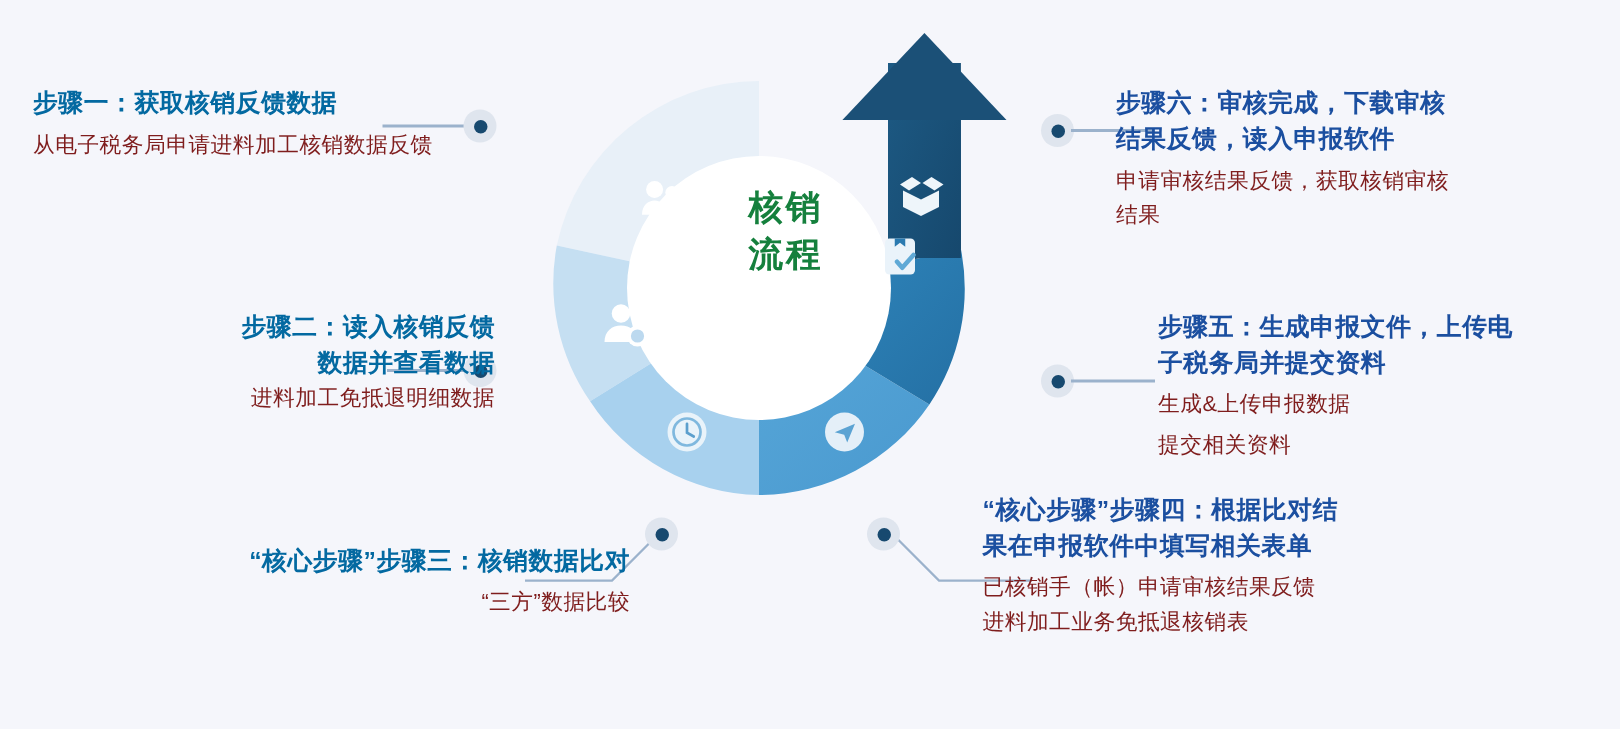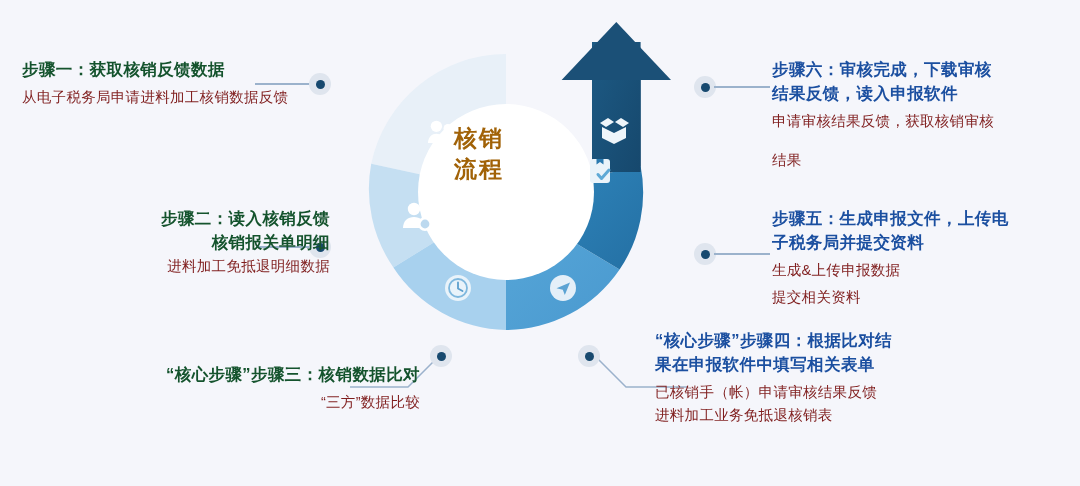--- a/index.html
+++ b/index.html
@@ -11,47 +11,47 @@
     overflow:hidden;position:relative;
   }
   #stage{position:absolute;left:0;top:0;width:1080px;height:486px;}
 
   
   #wheel{position:absolute;left:368px;top:22px;width:320px;height:330px;}
   #wheel svg{display:block;}
 
   .center-label{
     position:absolute;left:454px;top:123px;width:140px;
-    color:#a16207;
+    text-align:center;color:#15803d;
     font-size:23px;font-weight:bold;line-height:1.35;
     letter-spacing:2px;
   }
   .center-label div{white-space:nowrap;}
 
   
   .step{position:absolute;}
   .step .title{
-    color:#14532d;font-weight:bold;font-size:16.5px;
+    color:#0369a1;font-weight:bold;font-size:16.5px;
     line-height:1.45;letter-spacing:.4px;white-space:nowrap;
   }
   .step .sub{
     color:#7f1d1d;font-size:14.5px;line-height:1.6;
     letter-spacing:.3px;white-space:nowrap;margin-top:4px;
   }
   .step.right .title{color:#1b4fa0;}
   .align-left{text-align:left;}
   .align-right{text-align:right;}
 
   
   #step1{left:22px;top:58px;width:330px;}
   #step2{left:10px;top:207px;width:320px;}
   #step3{left:30px;top:363px;width:390px;}
   #step4{left:655px;top:329px;width:340px;}
   #step5{left:772px;top:207px;width:300px;}
-  #step6{left:772px;top:58px;width:300px;}
+  #step6{left:744px;top:58px;width:300px;}
 
   
   .conn{position:absolute;}
   .dot{
     position:absolute;width:22px;height:22px;border-radius:50%;
     background:#dfe5ee;display:flex;align-items:center;justify-content:center;
   }
   .dot::after{
     content:"";width:9px;height:9px;border-radius:50%;background:#17496f;
   }
@@ -188,21 +188,21 @@
     <div class="hline" style="left:714px;top:86px;width:56px;"></div>
   </div>
 
   <div class="step left align-left" id="step1">
     <div class="title">步骤一：获取核销反馈数据</div>
     <div class="sub">从电子税务局申请进料加工核销数据反馈</div>
   </div>
 
   <div class="step left align-right" id="step2">
     <div class="title">步骤二：读入核销反馈</div>
-    <div class="title">核销报关单明细</div>
+    <div class="title">数据并查看数据</div>
     <div class="sub" style="margin-top:0">进料加工免抵退明细数据</div>
   </div>
 
   <div class="step left align-right" id="step3">
     <div class="title">“核心步骤”步骤三：核销数据比对</div>
     <div class="sub">“三方”数据比较</div>
   </div>
 
   <div class="step right align-left" id="step4">
     <div class="title">“核心步骤”步骤四：根据比对结</div>
@@ -215,16 +215,16 @@
     <div class="title">步骤五：生成申报文件，上传电</div>
     <div class="title">子税务局并提交资料</div>
     <div class="sub">生成&amp;上传申报数据</div>
     <div class="sub" style="margin-top:4px">提交相关资料</div>
   </div>
 
   <div class="step right align-left" id="step6">
     <div class="title">步骤六：审核完成，下载审核</div>
     <div class="title">结果反馈，读入申报软件</div>
     <div class="sub">申请审核结果反馈，获取核销审核</div>
-    <div class="sub" style="margin-top:16px">结果</div>
+    <div class="sub" style="margin-top:0">结果</div>
   </div>
 
 </div>
 
 </body></html>

